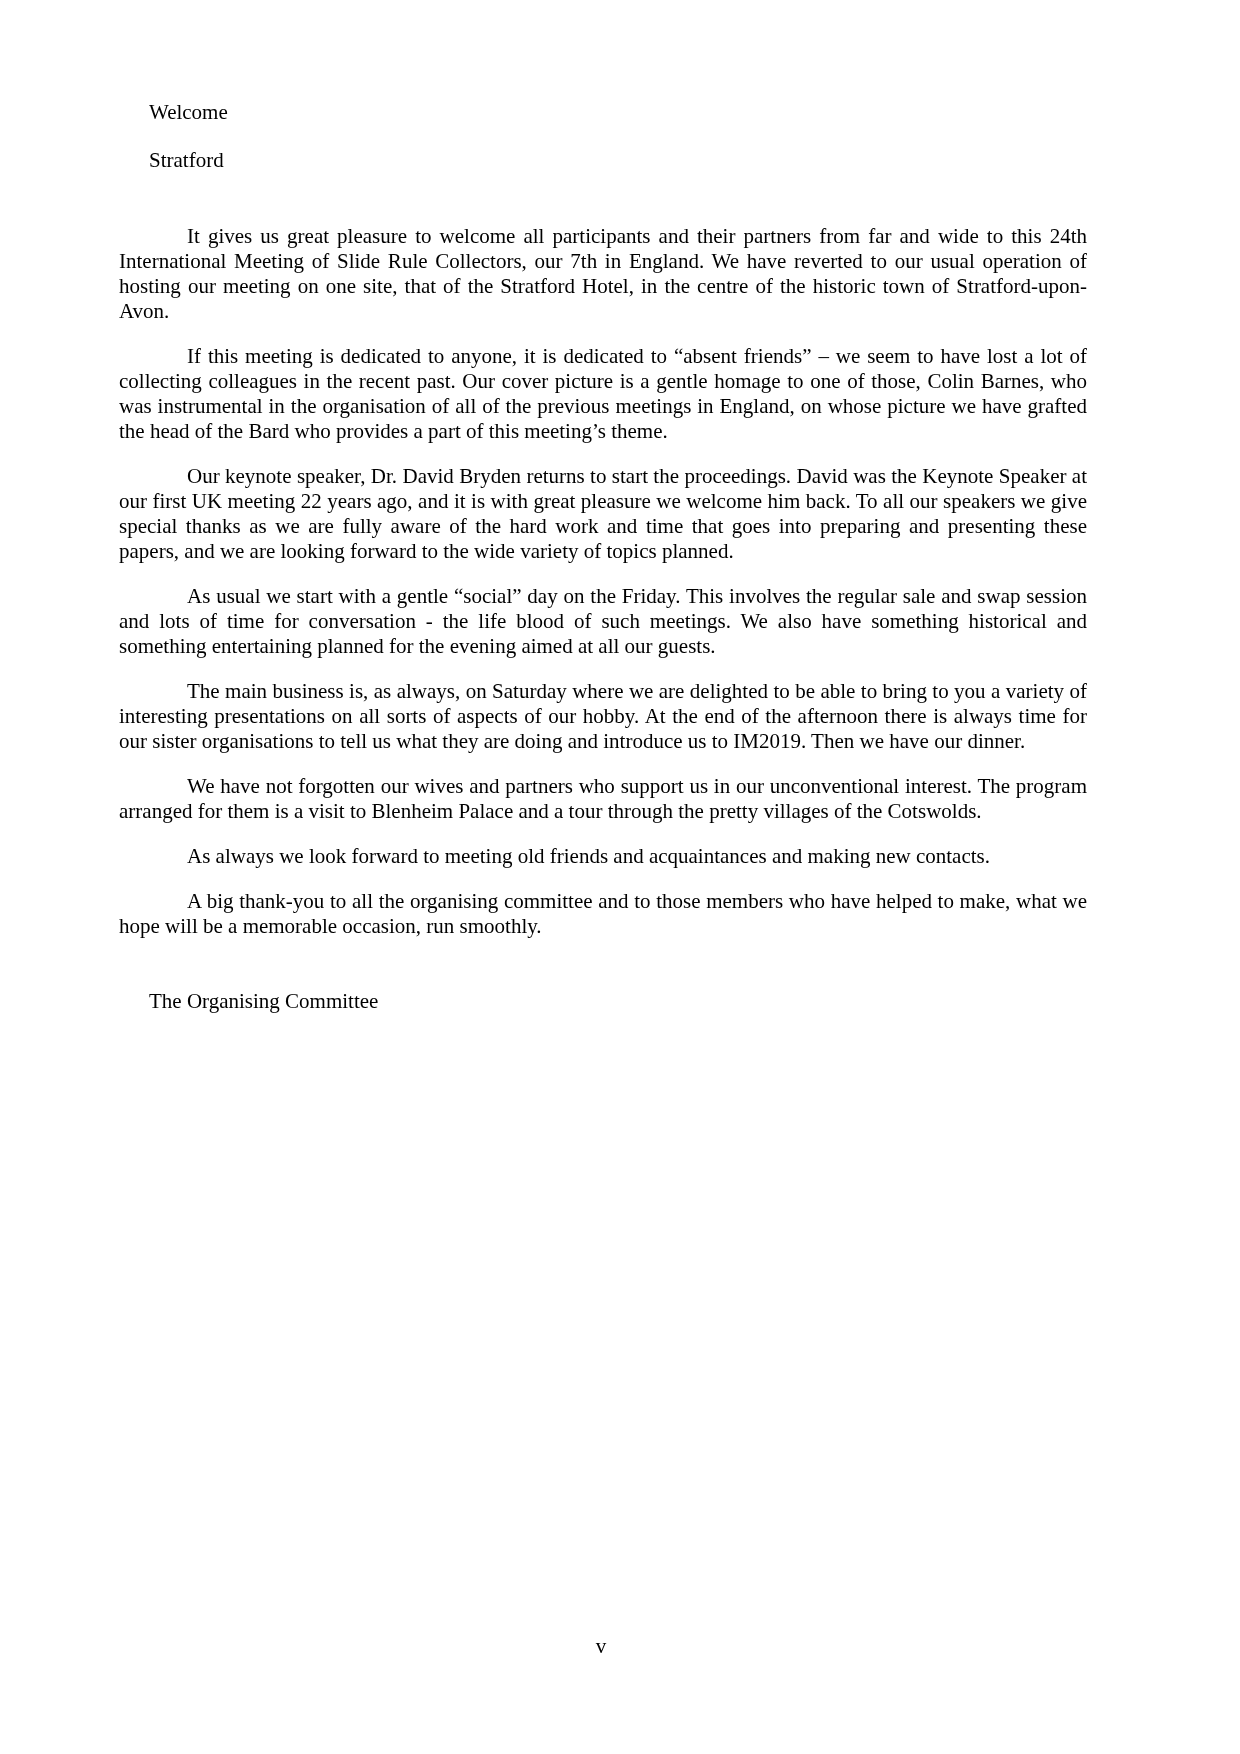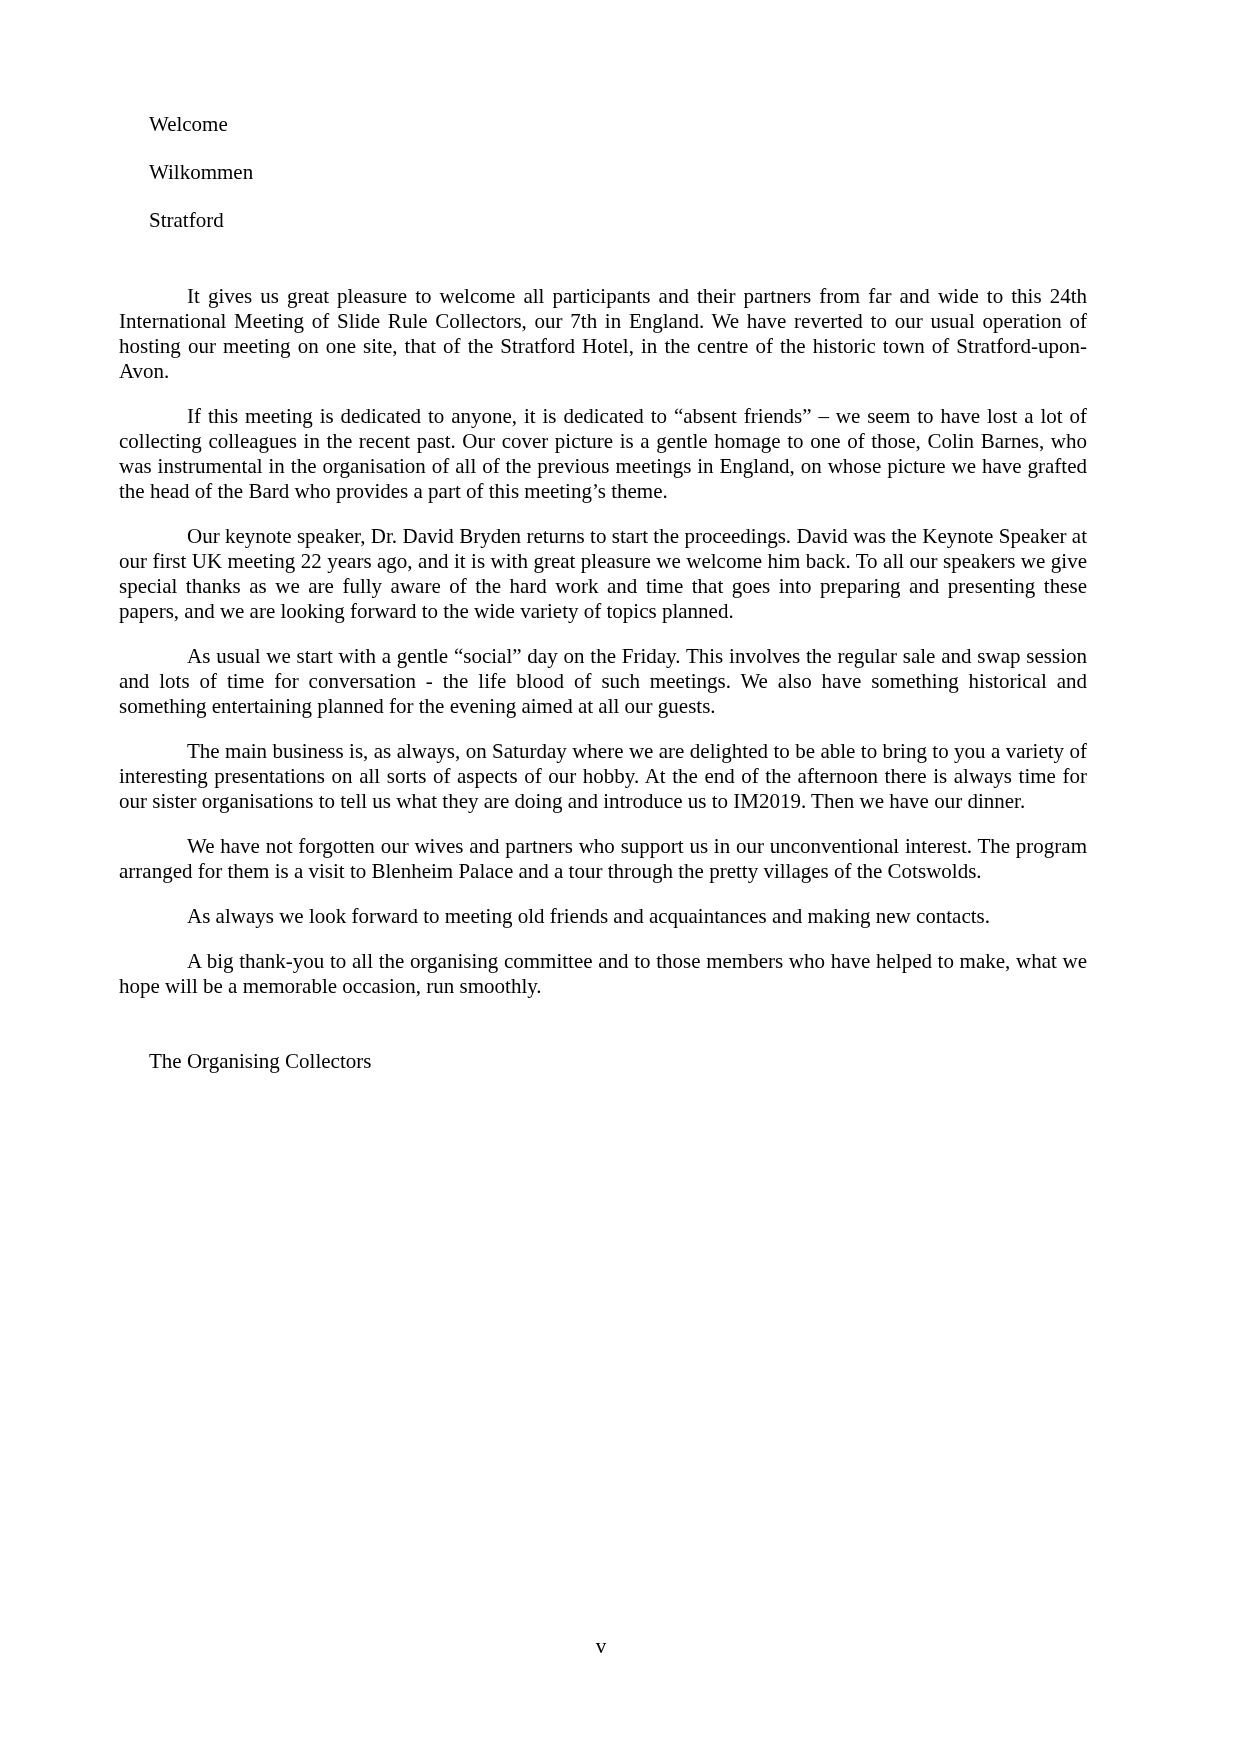--- a/index.html
+++ b/index.html
@@ -15,21 +15,21 @@
     background: #ffffff;
     font-family: "Liberation Serif", "DejaVu Serif", serif;
     font-size: 21px;
     line-height: 25px;
     color: #000000;
     overflow: hidden;
   }
   .content {
     position: absolute;
     left: 115px;
-    top: 112px;
+    top: 100px;
     width: 972px;
   }
   .greetings {
     margin: 0 0 51px 0;
   }
   .greeting {
     margin: 0 0 23px 0;
     padding-left: 34px;
   }
   .body-para {
@@ -52,30 +52,29 @@
   }
 </style>
 </head>
 <body>
 
 <div class="page">
   <div class="content">
 
     <div class="greetings">
       <p class="greeting">Welcome</p>
-      <p class="greeting">Wilkommen</p>
       <p class="greeting">Stratford</p>
     </div>
 
     <p class="body-para">It gives us great pleasure to welcome all participants and their partners from far and wide to this 24th International Meeting of Slide Rule Collectors, our 7th in England. We have reverted to our usual operation of hosting our meeting on one site, that of the Stratford Hotel, in the centre of the historic town of Stratford-upon-Avon.</p>
     <p class="body-para">If this meeting is dedicated to anyone, it is dedicated to “absent friends” – we seem to have lost a lot of collecting colleagues in the recent past.  Our cover picture is a gentle homage to one of those, Colin Barnes, who was instrumental in the organisation of all of the previous meetings in England, on whose picture we have grafted the head of the Bard who provides a part of this meeting’s theme.</p>
     <p class="body-para">Our keynote speaker, Dr. David Bryden returns to start the proceedings. David was the Keynote Speaker at our first UK meeting 22 years ago, and it is with great pleasure we welcome him back.  To all our speakers we give special thanks as we are fully aware of the hard work and time that goes into preparing and presenting these papers, and we are looking forward to the wide variety of topics planned.</p>
     <p class="body-para">As usual we start with a gentle “social” day on the Friday. This involves the regular sale and swap session and lots of time for conversation - the life blood of such meetings. We also have something historical and something entertaining planned for the evening aimed at all our guests.</p>
     <p class="body-para">The main business is, as always, on Saturday where we are delighted to be able to bring to you a variety of interesting presentations on all sorts of aspects of our hobby.  At the end of the afternoon there is always time for our sister organisations to tell us what they are doing and introduce us to IM2019. Then we have our dinner.</p>
     <p class="body-para">We have not forgotten our wives and partners who support us in our unconventional interest.  The program arranged for them is a visit to Blenheim Palace and a tour through the pretty villages of the Cotswolds.</p>
     <p class="body-para">As always we look forward to meeting old friends and acquaintances and making new contacts.</p>
     <p class="body-para">A big thank-you to all the organising committee and to those members who have helped to make, what we hope will be a memorable occasion, run smoothly.</p>
 
-    <p class="closing">The Organising Collectors</p>
+    <p class="closing">The Organising Committee</p>
   </div>
 
   <div class="footer">v</div>
 </div>
 
 </body></html>

